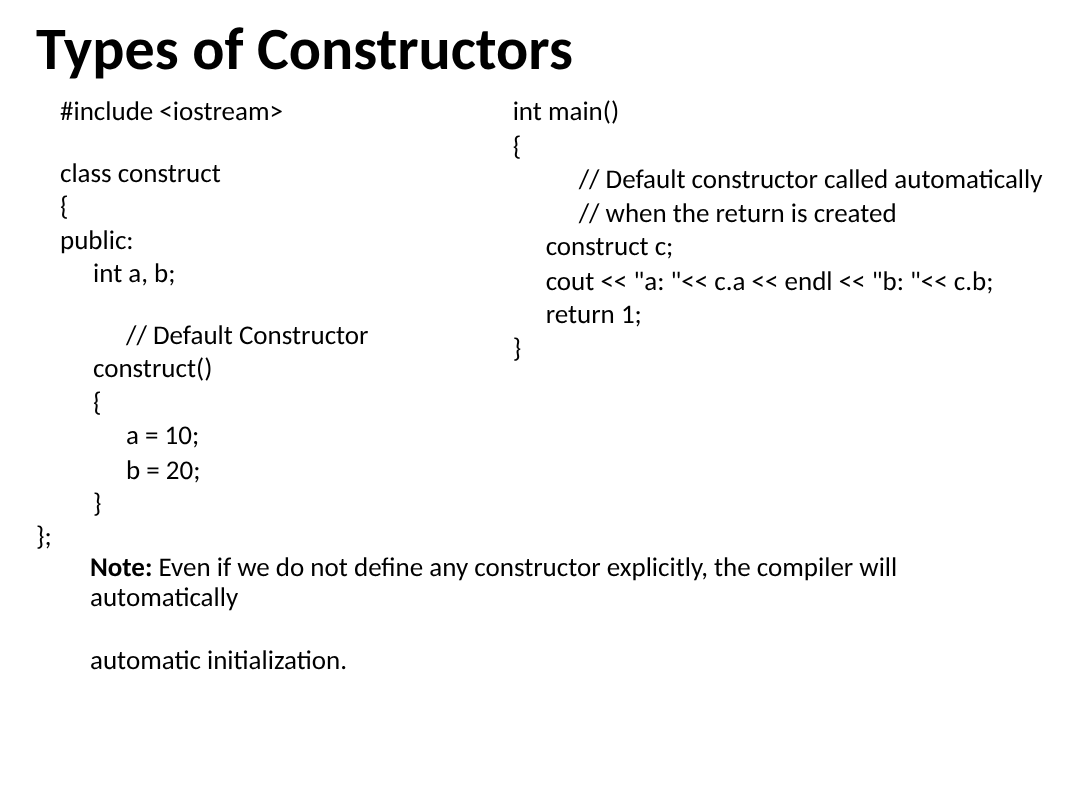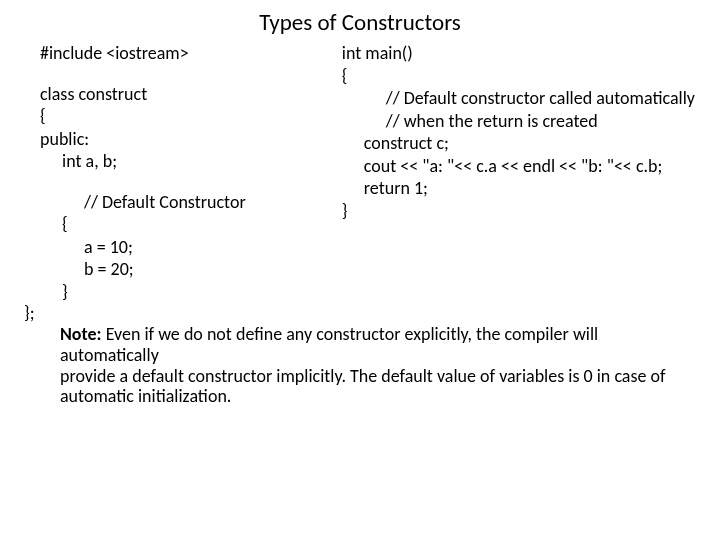--- a/index.html
+++ b/index.html
@@ -14,23 +14,23 @@
     box-sizing: border-box;
   }
   .slide {
     padding: 8px 24px 0 24px;
     position: relative;
     width: 100%;
     height: 100%;
     box-sizing: border-box;
   }
   .title {
-    text-align: center;
-    font-weight: 400;
-    font-size: 23px;
+    text-align: left;
+    font-weight: 700;
+    font-size: 40px;
     margin-bottom: 6px;
   }
   .intro {
     font-size: 18px;
     line-height: 1.15;
     margin-bottom: 2px;
   }
   .intro .heading {
     font-weight: 700;
     text-decoration: underline;
@@ -86,20 +86,21 @@
   <div class="columns">
     <div class="col-left">
       <div class="code-line">#include &lt;iostream&gt;</div>
       <div class="gap"></div>
       <div class="code-line">class construct</div>
       <div class="code-line">{</div>
       <div class="code-line">public:</div>
       <div class="code-line ind1">int a, b;</div>
       <div class="gap"></div>
       <div class="code-line ind2">// Default Constructor</div>
+      <div class="code-line ind1">construct()</div>
       <div class="code-line ind1">{</div>
       <div class="code-line ind2">a = 10;</div>
       <div class="code-line ind2">b = 20;</div>
       <div class="code-line ind1">}</div>
     </div>
     <div class="col-right">
       <div class="code-line">int main()</div>
       <div class="code-line">{</div>
       <div class="code-line ind2">// Default constructor called automatically</div>
       <div class="code-line ind2">// when the return is created</div>
@@ -107,17 +108,17 @@
       <div class="code-line ind1">cout &lt;&lt; "a: "&lt;&lt; c.a &lt;&lt; endl &lt;&lt; "b: "&lt;&lt; c.b;</div>
       <div class="code-line ind1">return 1;</div>
       <div class="code-line">}</div>
     </div>
   </div>
 
   <div class="closing">};</div>
 
   <div class="note-block">
     <span class="note-label">Note:</span><span> Even if we do not define any constructor explicitly, the compiler will automatically</span><br>
-    <span>provide a default constructor implicitly. The default value of variables is 0 in case of</span><br>
+    <br>
     <span>automatic initialization.</span>
   </div>
 
 </div>
 
 </body></html>

